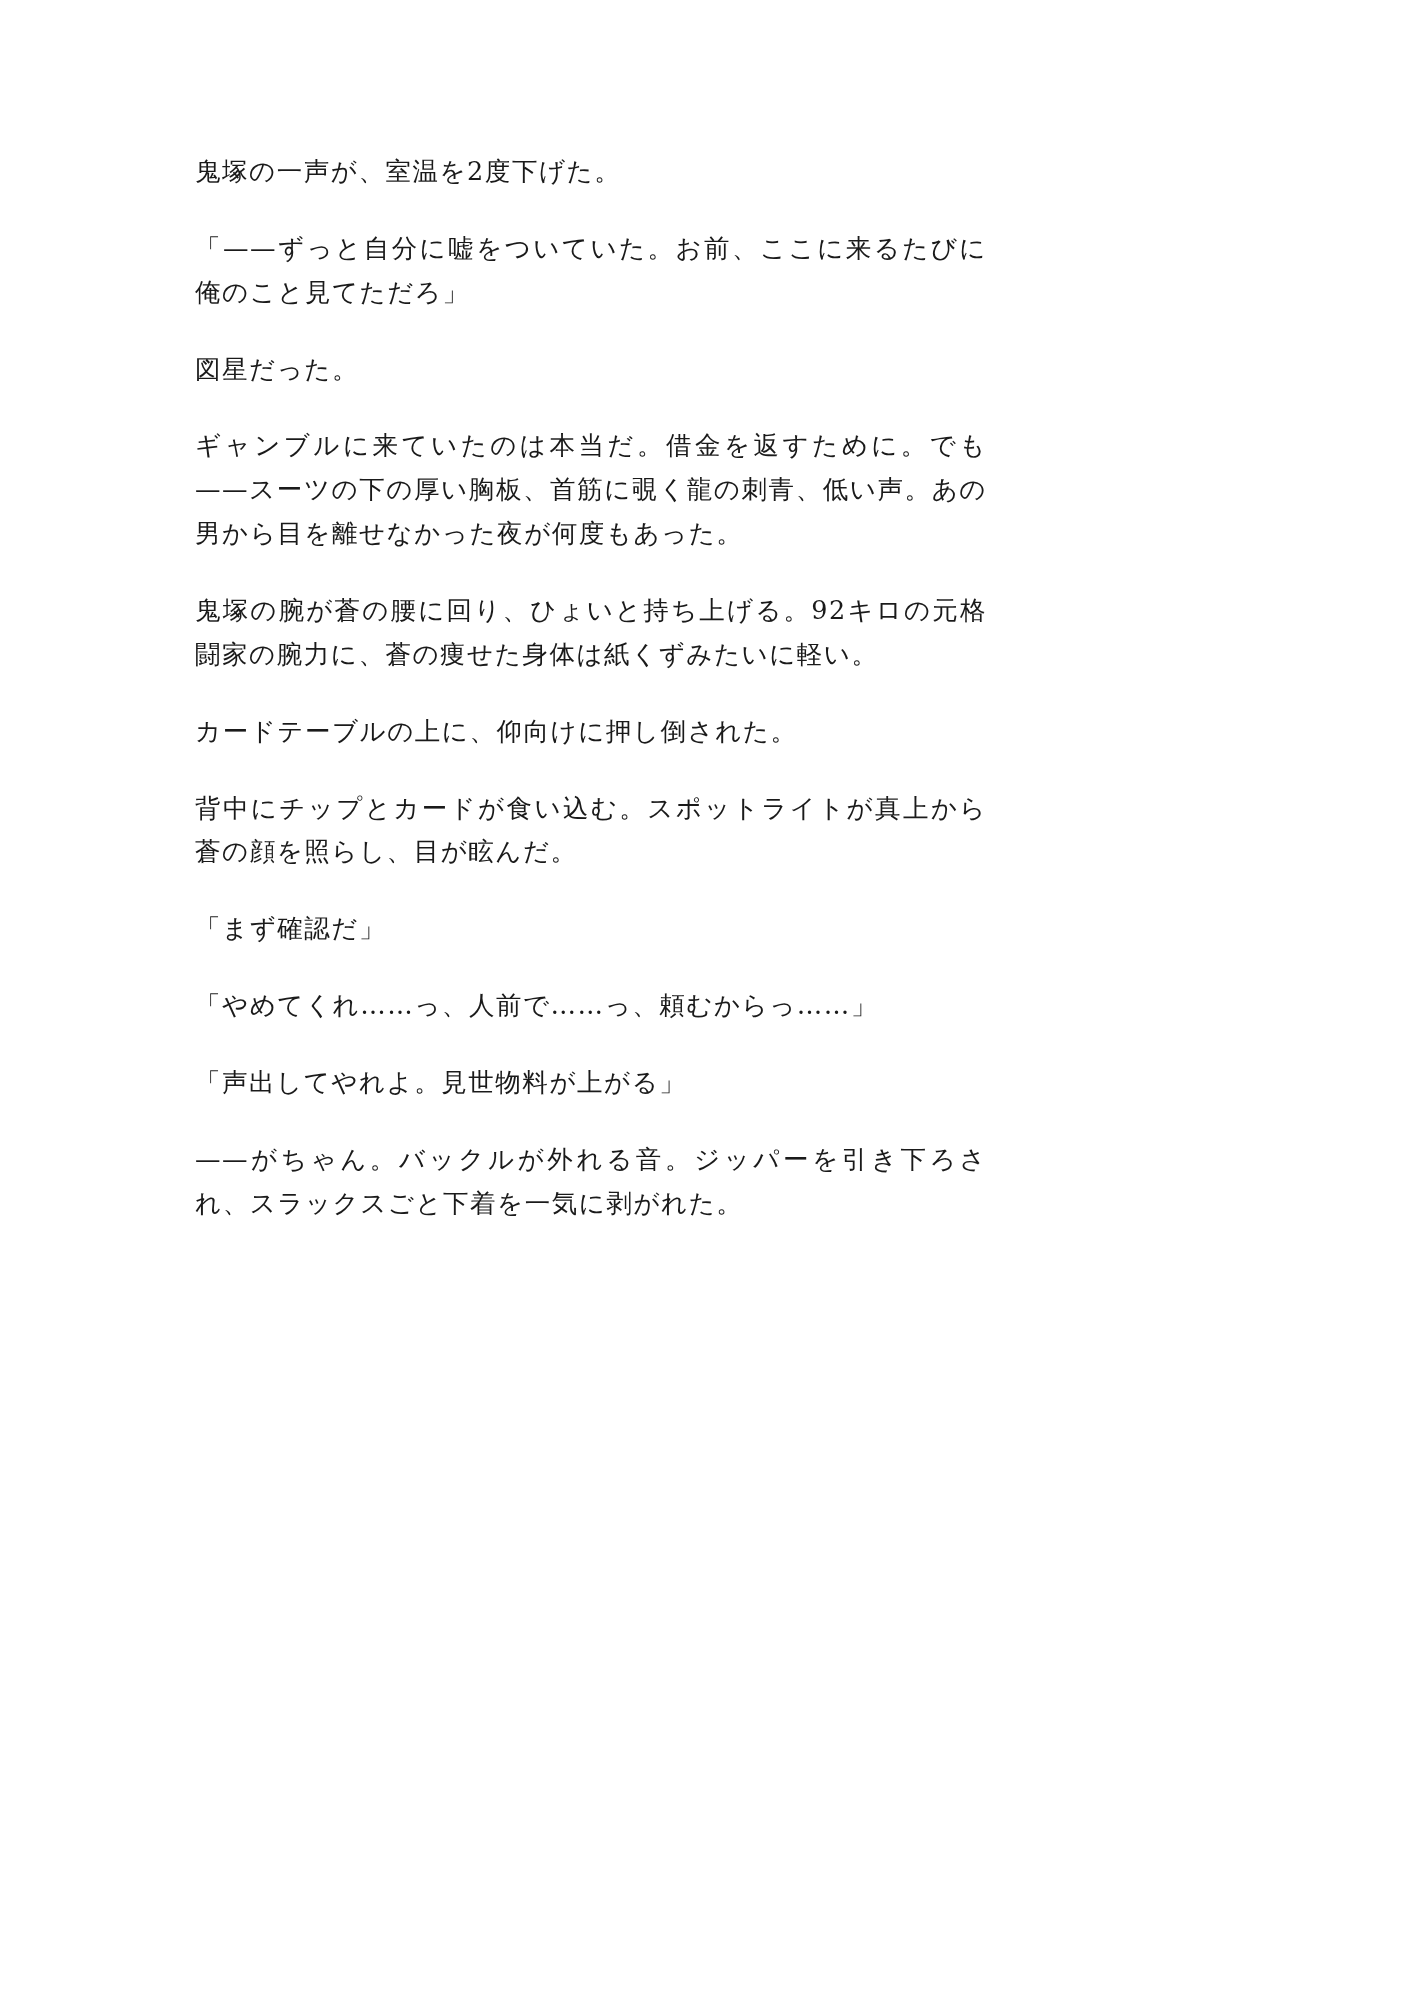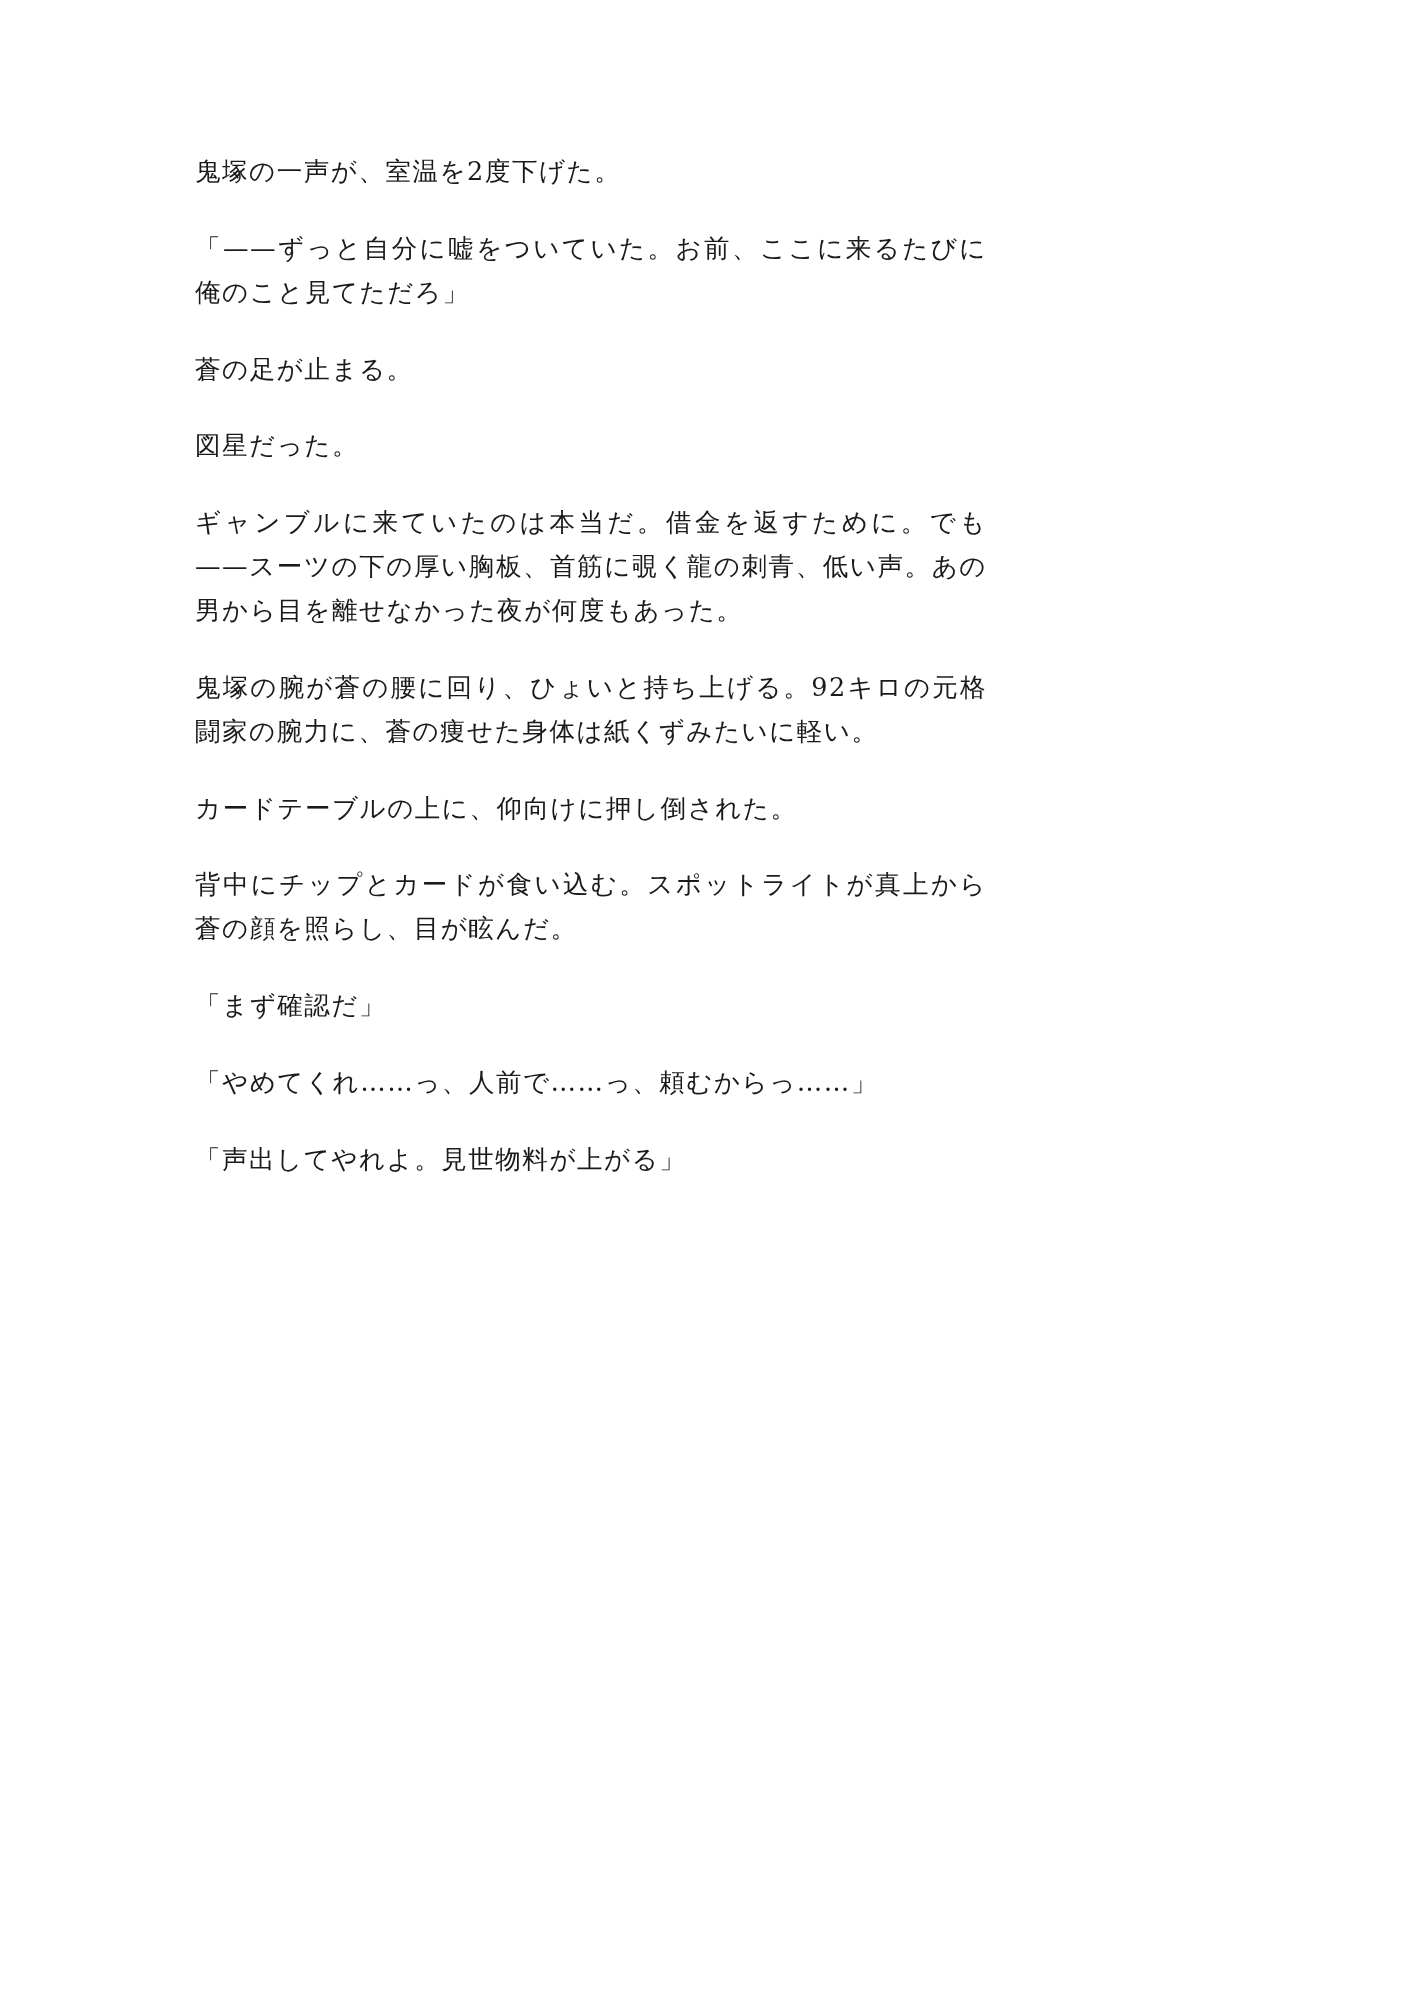--- a/index.html
+++ b/index.html
@@ -41,23 +41,23 @@
     margin-bottom: 0;
   }
 </style>
 </head>
 <body>
 
 <div class="page">
   <article class="body-text">
     <p class="para">鬼塚の一声が、室温を2度下げた。</p>
     <p class="para">「——ずっと自分に嘘をついていた。お前、ここに来るたびに俺のこと見てただろ」</p>
-    <p class="para">蒼の足が止まる。</p>
     <p class="para">図星だった。</p>
     <p class="para">ギャンブルに来ていたのは本当だ。借金を返すために。でも——スーツの下の厚い胸板、首筋に覗く龍の刺青、低い声。あの男から目を離せなかった夜が何度もあった。</p>
     <p class="para">鬼塚の腕が蒼の腰に回り、ひょいと持ち上げる。92キロの元格闘家の腕力に、蒼の痩せた身体は紙くずみたいに軽い。</p>
     <p class="para">カードテーブルの上に、仰向けに押し倒された。</p>
     <p class="para">背中にチップとカードが食い込む。スポットライトが真上から蒼の顔を照らし、目が眩んだ。</p>
     <p class="para">「まず確認だ」</p>
     <p class="para">「やめてくれ……っ、人前で……っ、頼むからっ……」</p>
     <p class="para">「声出してやれよ。見世物料が上がる」</p>
+    <p class="para">——がちゃん。バックルが外れる音。ジッパーを引き下ろされ、スラックスごと下着を一気に剥がれた。</p>
   </article>
 </div>
 
 </body></html>

